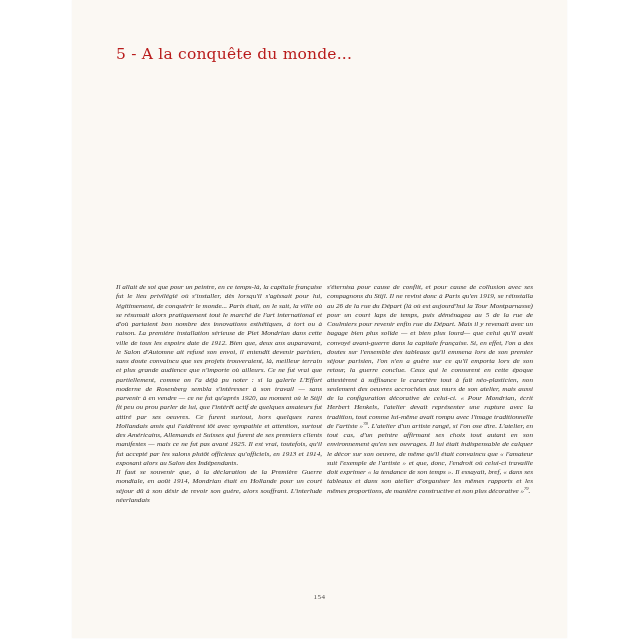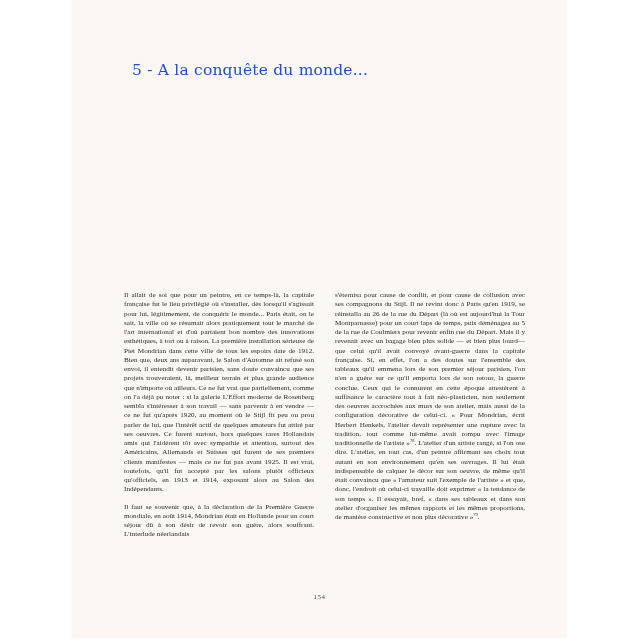--- a/index.html
+++ b/index.html
@@ -16,44 +16,45 @@
       top: 0;
       width: 495px;
       height: 638px;
       background: #fbf8f3;
       box-shadow: 0 0 2px rgba(0,0,0,0.04);
     }
     .chapter-title {
       position: absolute;
       left: 44px;
       top: 45px;
-      margin: 16px;
+      margin: 0;
       font-family: "DejaVu Serif", serif;
       font-weight: normal;
       font-size: 15.5px;
-      color: #1d4ed8;
+      color: #b91c1c;
       letter-spacing: 0.2px;
       white-space: nowrap;
     }
     .col {
       position: absolute;
       top: 283px;
       width: 206px;
       font-family: "Liberation Serif", serif;
       font-size: 7.15px;
       line-height: 9.25px;
       color: #2d2b29;
       text-align: justify;
       hyphens: manual;
     }
     .col-left { left: 44px; }
     .col-right { left: 255px; }
     .col p {
-      margin: 8px;
+      margin: 0;
       text-indent: 0;
+      font-style: italic;
     }
     .col sup {
       font-size: 4.5px;
       line-height: 0;
       vertical-align: super;
     }
     .page-number {
       position: absolute;
       left: 0;
       width: 100%;

